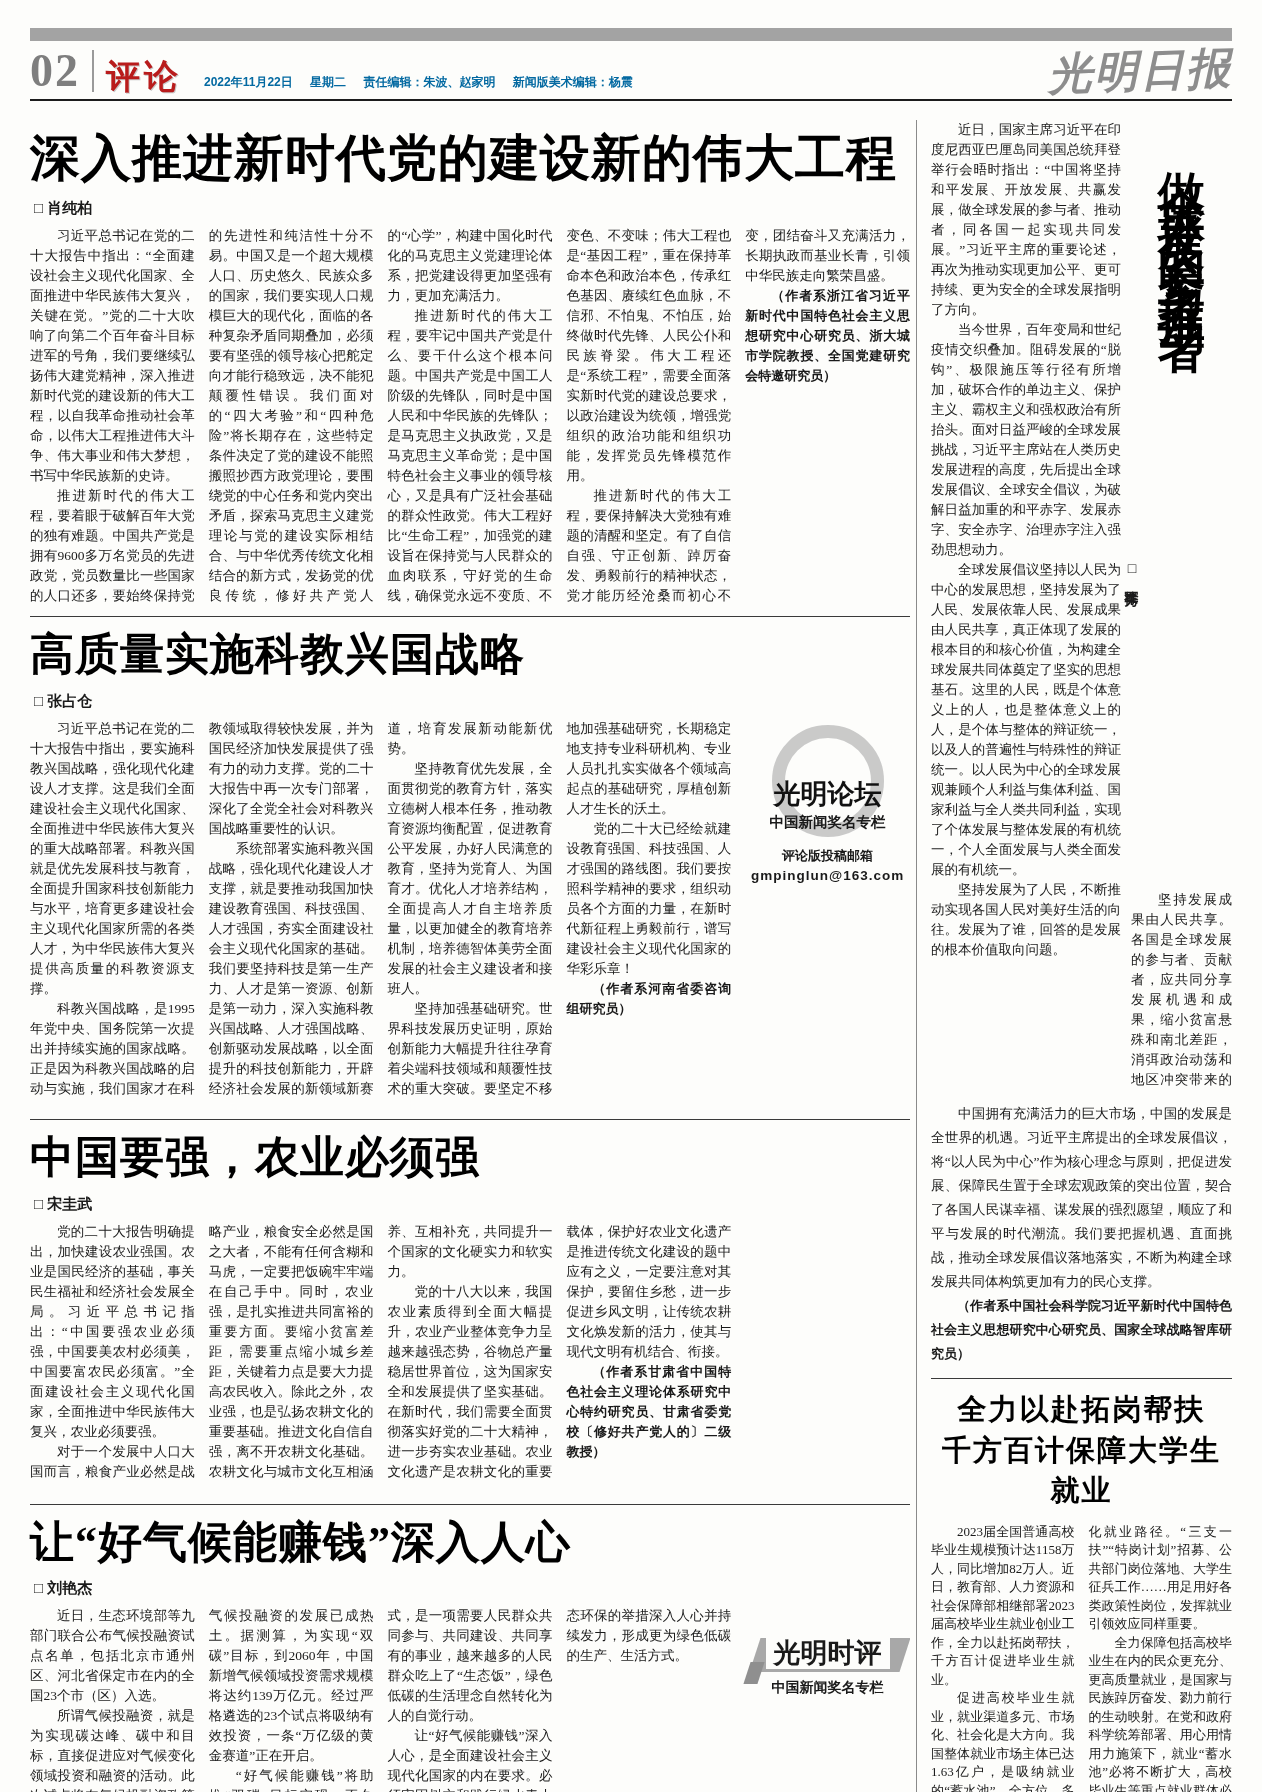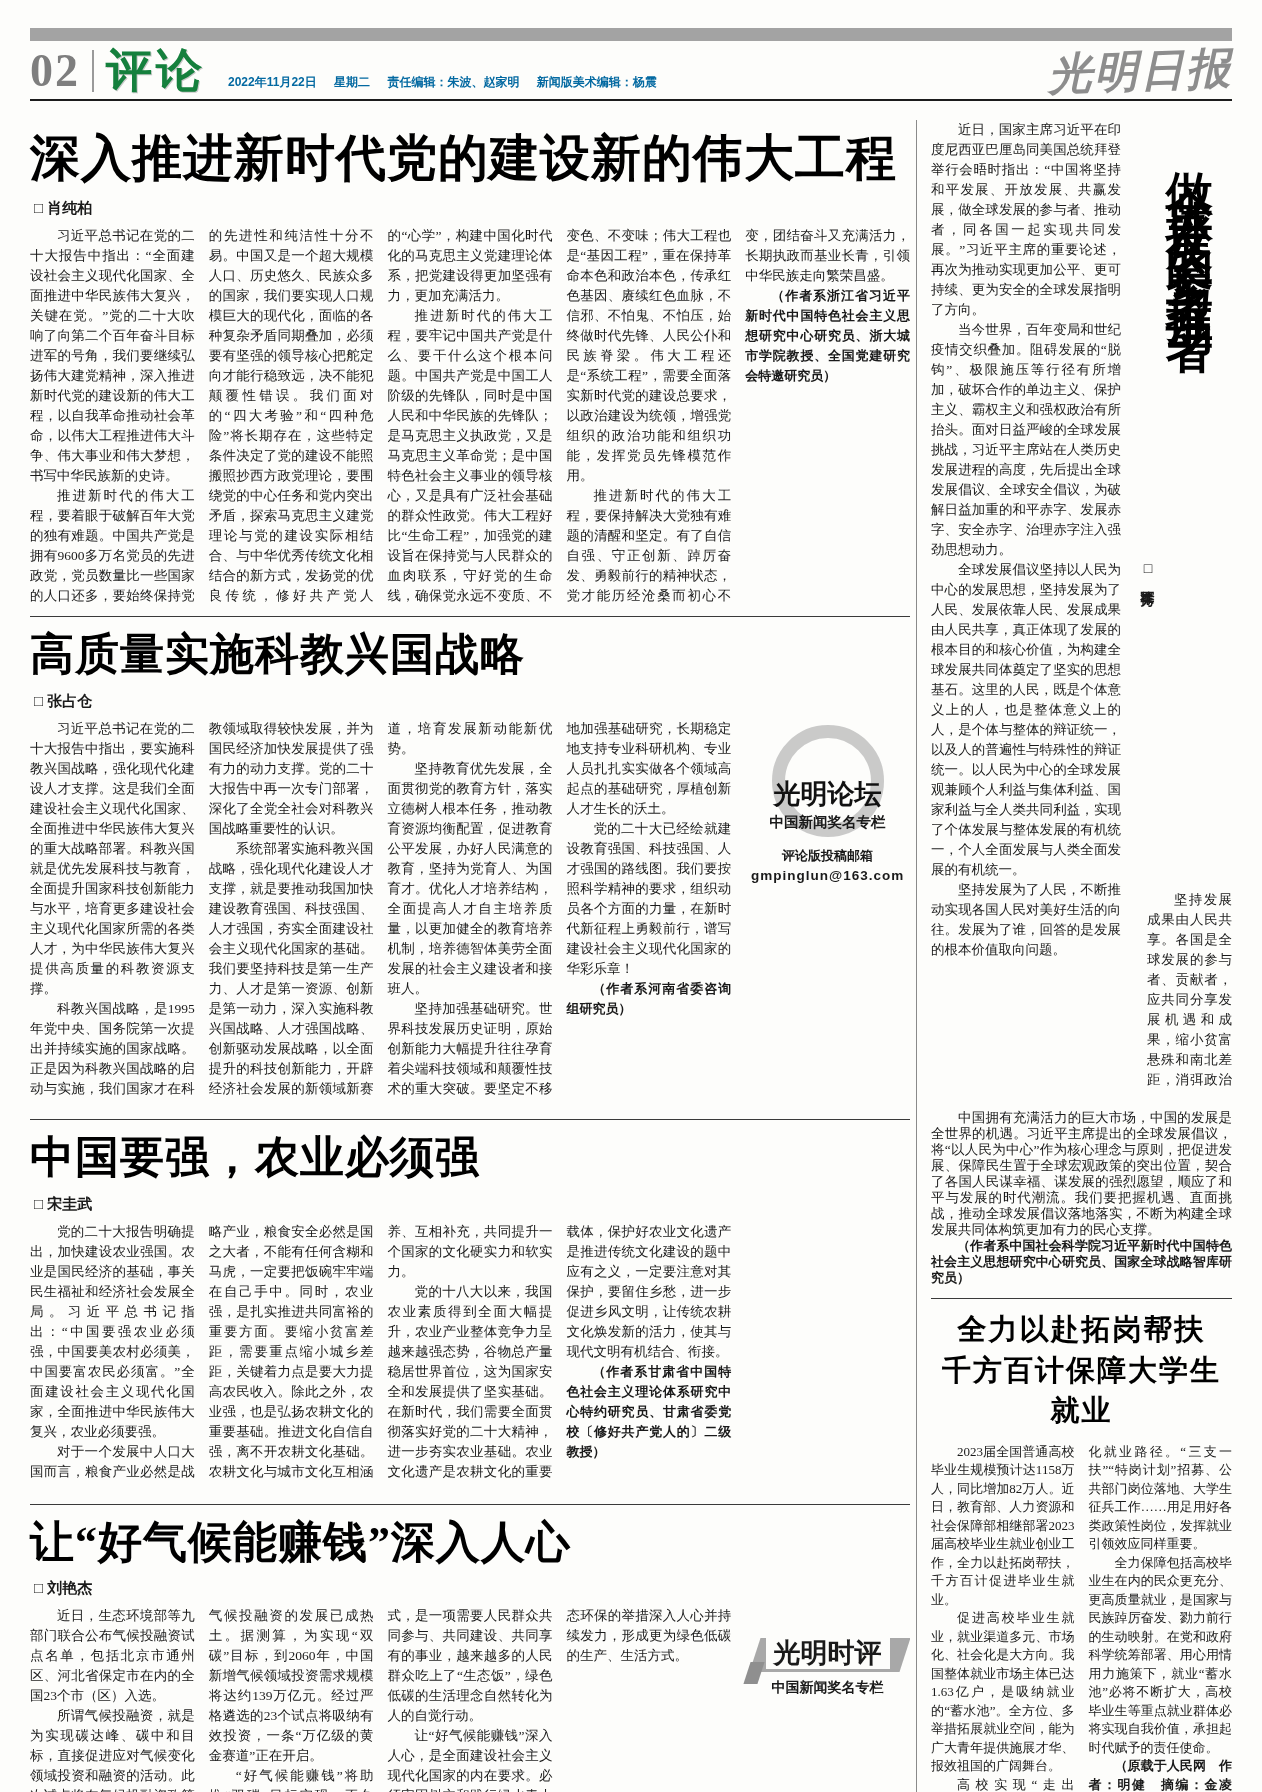--- a/index.html
+++ b/index.html
@@ -3,21 +3,21 @@
 <meta charset="utf-8">
 <style>
   html,body{margin:0;padding:0;background:#e8e8e4;}
   .page{position:relative;width:1262px;height:1792px;margin:0 auto;background:#fdfdfb;color:#1a1a1a;
         font-family:"Liberation Serif","DejaVu Serif",serif;overflow:hidden;box-sizing:border-box;}
   
   .top-bar{position:absolute;left:30px;top:28px;width:1202px;height:13px;background:#a3a3a3;}
   .header{position:absolute;left:30px;top:46px;width:1202px;height:48px;display:flex;align-items:flex-end;}
   .pageno{font-size:46px;font-weight:700;color:#7e7e7e;line-height:1;letter-spacing:2px;}
   .hvline{width:2px;height:42px;background:#9a9a9a;margin:0 12px 2px 12px;}
-  .section-name{font-size:46px;font-weight:900;color:#15803d;line-height:1;letter-spacing:4px;
+  .section-name{font-size:34px;font-weight:900;color:#b91c1c;line-height:1;letter-spacing:4px;
         text-shadow:1px 1px 0 #c9c9c9;}
   .dateline{font-family:"Liberation Sans","DejaVu Sans",sans-serif;font-size:12px;font-weight:700;
         color:#0369a1;margin:0 0 3px 22px;white-space:nowrap;}
   .dateline span{margin-right:14px;}
   .masthead{margin-left:auto;font-size:44px;font-weight:900;font-style:italic;color:#8d8d8d;
         line-height:1;transform:rotate(-2deg);letter-spacing:2px;}
   .header-rule{position:absolute;left:30px;top:99px;width:1202px;border-top:2px solid #1c1c1c;}
   
   .main{position:absolute;left:30px;top:120px;width:1202px;height:1688px;display:flex;}
   .left{width:880px;flex:0 0 880px;}
@@ -53,31 +53,31 @@
   .shiping-box{break-before:column;break-inside:avoid;position:relative;text-align:center;
         margin-top:26px;padding:16px 0 8px;font-family:"Liberation Sans","DejaVu Sans",sans-serif;}
   .sh-shape-a{position:absolute;left:10px;top:6px;width:150px;height:34px;background:#a8a8a8;
         transform:skewX(-18deg);}
   .sh-shape-b{position:absolute;left:2px;top:30px;width:14px;height:22px;background:#8f8f8f;
         transform:skewX(-18deg);}
   .sh-title{position:relative;display:inline-block;background:#fdfdfb;border:2px solid #fdfdfb;
         font-size:27px;font-weight:900;padding:4px 6px;margin-top:-24px;}
   .sh-sub{position:relative;font-size:14px;font-weight:900;margin-top:8px;}
   
-  .g-top{display:flex;height:982px;overflow:hidden;gap:16px;}
+  .g-top{display:flex;height:982px;overflow:hidden;}
   .g-col1{width:190px;flex:0 0 190px;text-align:justify;font-size:13.5px;line-height:20px;overflow:hidden;}
   .g-col1 p{margin:0;text-indent:2em;}
   .g-zone{flex:1;position:relative;padding-left:10px;}
   .g-vtitle{writing-mode:vertical-rl;font-size:47px;font-weight:900;line-height:1.0;
         letter-spacing:14px;height:746px;margin:14px auto 0;color:#000;}
   .g-byline{position:absolute;left:2px;top:440px;writing-mode:vertical-rl;font-size:14px;
         font-weight:700;font-family:"Liberation Sans","DejaVu Sans",sans-serif;}
   .g-narrow{margin-top:10px;font-size:13.5px;line-height:20px;text-align:justify;height:196px;overflow:hidden;}
   .g-narrow p{margin:0;text-indent:2em;}
-  .g-wide{margin-top:8px;font-size:13.5px;line-height:16px;text-align:justify;}
+  .g-wide{font-size:13.5px;line-height:24px;text-align:justify;}
   .g-wide p{margin:0;text-indent:2em;}
   .r-divider{border-top:1px solid #3a3a3a;margin:12px 0 10px;}
   
   .jobs-head{font-size:29px;line-height:1.4;text-align:center;letter-spacing:2px;margin:4px 0 12px;}
   .b-jobs{height:396px;font-size:13px;line-height:18.5px;}
 </style>
 </head>
 <body>
 
 <div class="page">

